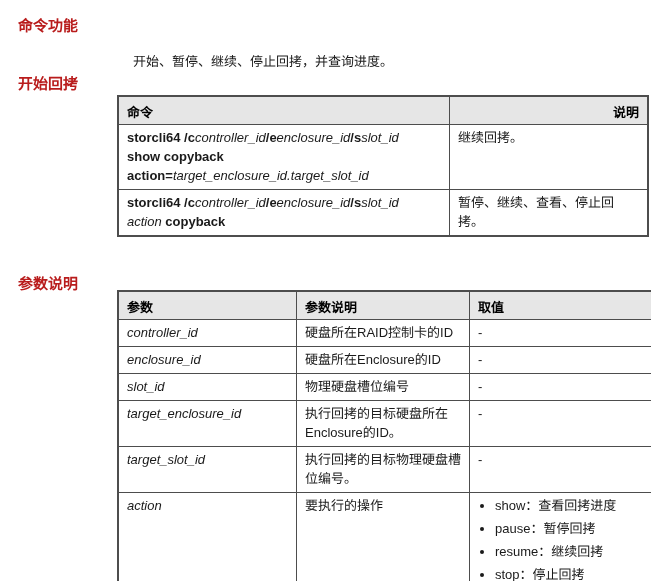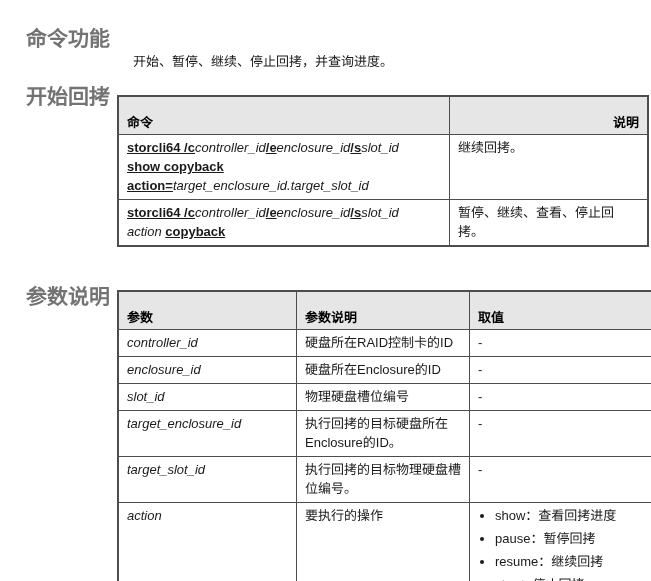--- a/index.html
+++ b/index.html
@@ -7,24 +7,24 @@
     width: 651px; height: 581px;
     background: #ffffff;
     color: #1a1a1a;
     font-family: "Liberation Sans", "DejaVu Sans", sans-serif;
     position: relative;
     overflow: hidden;
   }
   .heading {
     position: absolute;
     left: 10px;
-    margin: 16px;
-    font-size: 21px;
+    margin: 8px;
+    font-size: 15px;
     font-weight: bold;
-    color: #737373;
+    color: #b91c1c;
     white-space: nowrap;
   }
   #heading-function { top: 6px; }
   #heading-format   { top: 64px; }
   #heading-params   { top: 264px; }
   .intro {
     position: absolute;
     left: 117px; top: 36px;
     margin: 16px;
     font-size: 13px;
@@ -46,30 +46,30 @@
     vertical-align: top;
     text-align: left;
     font-size: 13px;
     line-height: 19px;
     padding: 3px 8px 4px 8px;
     word-wrap: break-word;
   }
   th {
     background: #e6e6e6;
     font-weight: bold;
-    padding-top: 16px;
+    padding-top: 6px;
     padding-bottom: 2px;
     color: #000000;
   }
   #command-table th.col-cmd  { width: 314px; }
   #command-table th.col-desc { width: 181px; text-align: right; }
   #param-table th.col-param { width: 161px; }
   #param-table th.col-pdesc { width: 156px; }
   #param-table th.col-value { width: 179px; }
-  .seg-b { font-weight: bold; text-decoration: underline; }
+  .seg-b { font-weight: bold; }
   .seg-i { font-style: italic; }
   .param-name { font-style: italic; }
   ul.value-list {
     margin: 0;
     padding: 0 0 0 17px;
   }
   ul.value-list li {
     margin: 0 0 4px 0;
   }
   ul.value-list li:last-child { margin-bottom: 0; }

